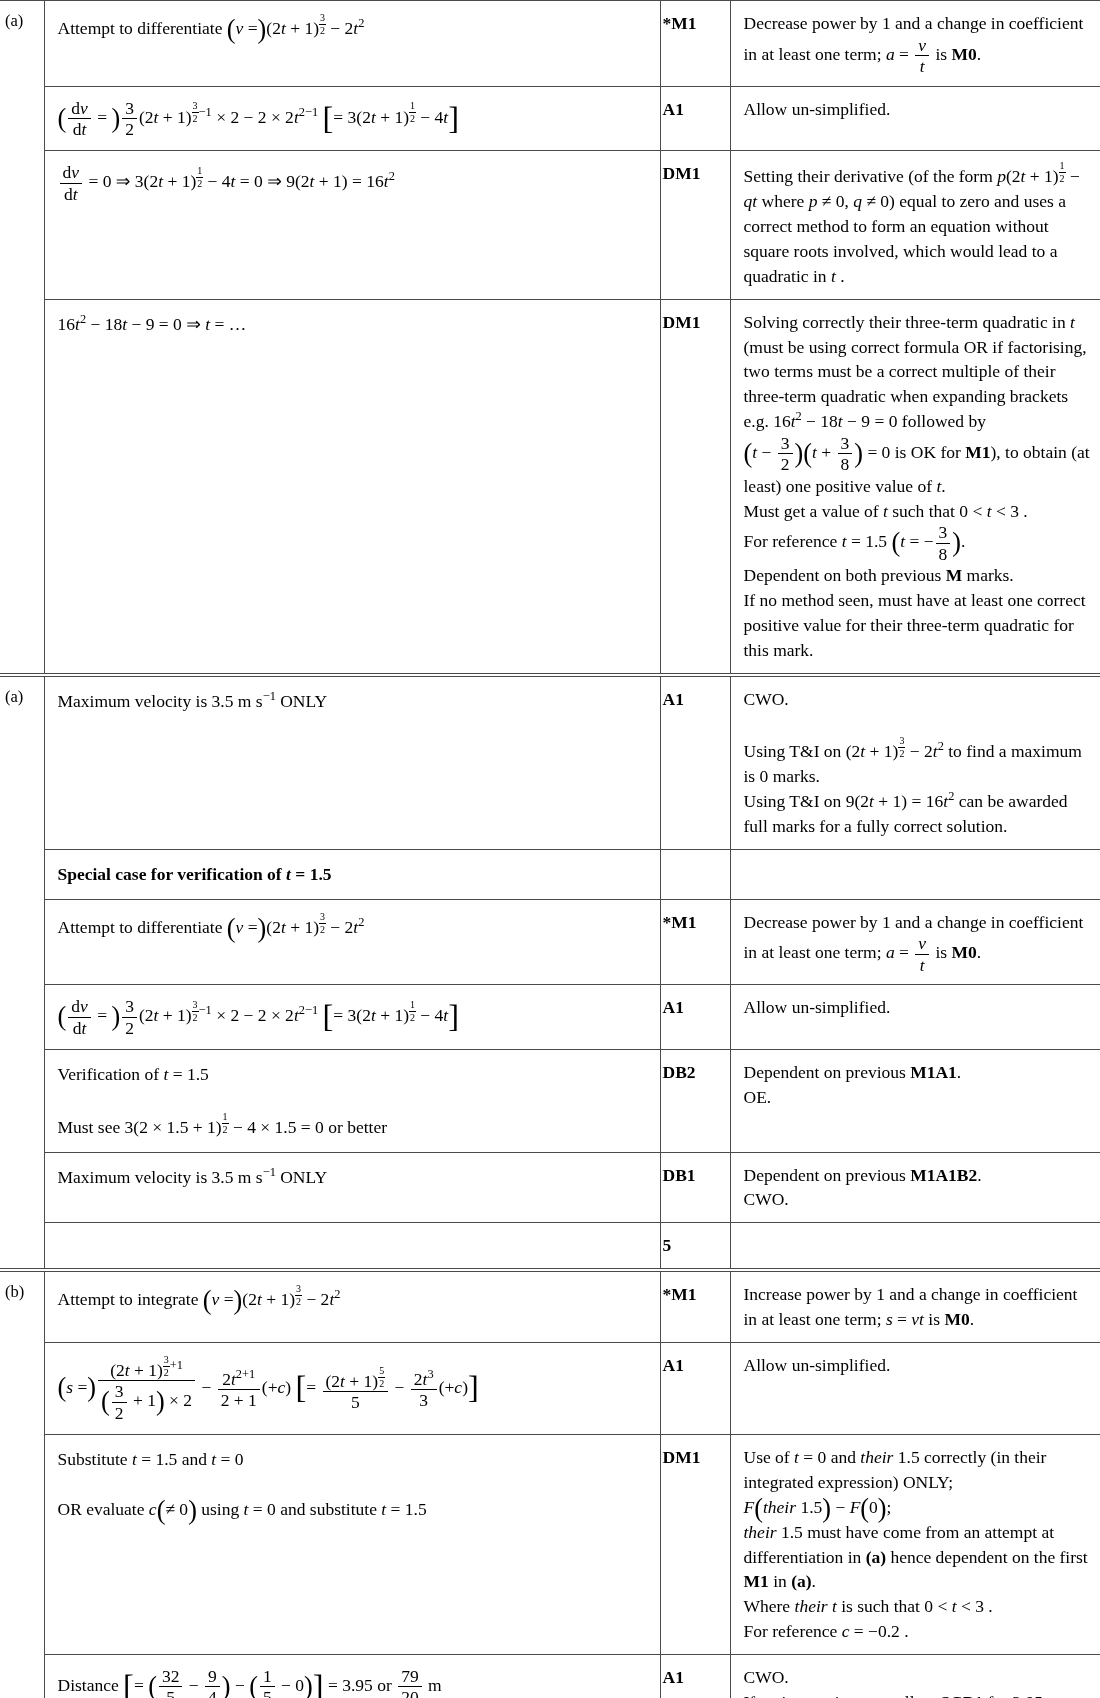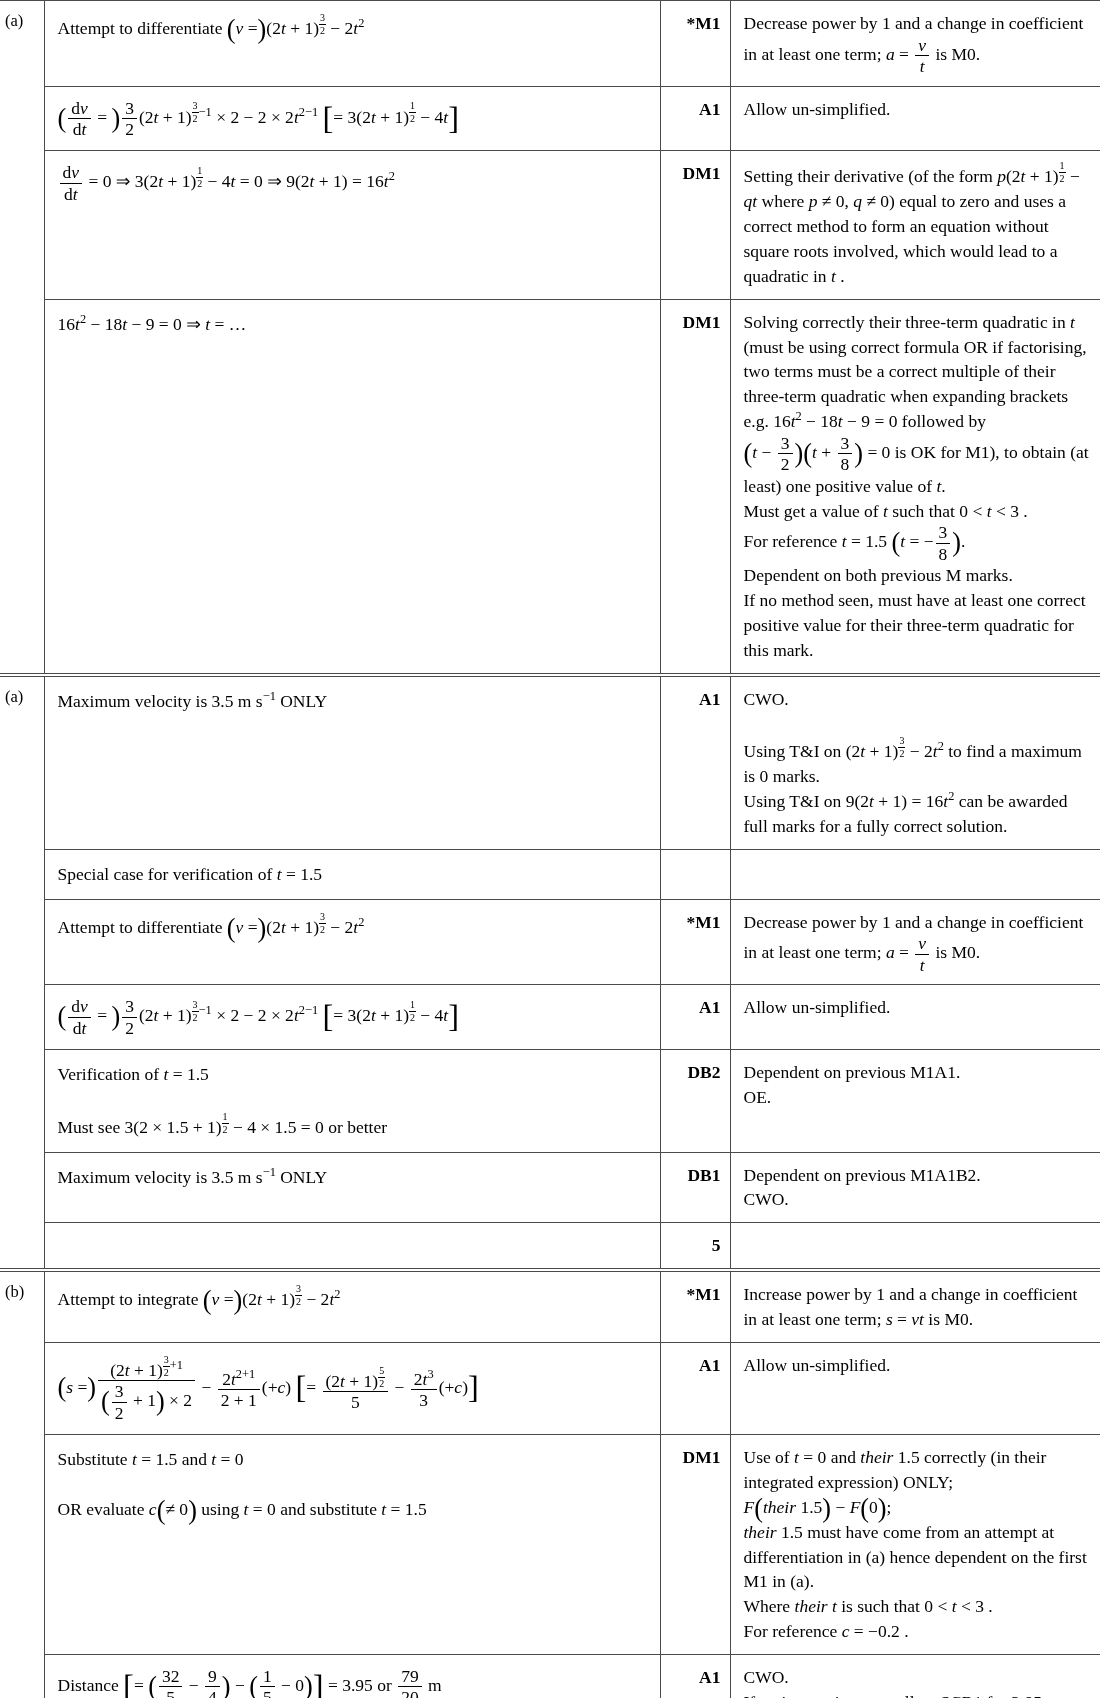--- a/index.html
+++ b/index.html
@@ -8,42 +8,42 @@
     font-family:"Liberation Serif", serif; color:#000;
   }
   table.ms { border-collapse:collapse; width:1100px; table-layout:fixed; }
   td {
     border:1px solid #4a4a4a; vertical-align:top;
     font-size:17.5px; line-height:1.42; padding:9px 10px;
     word-wrap:break-word;
   }
   td.col-label   { border-left:none; padding:8px 2px 8px 5px; font-size:16.5px; }
   td.col-working { padding:12px 10px 12px 13px; }
-  td.col-mark    { text-align:right; font-weight:bold; padding:10px 9px 10px 2px; white-space:nowrap; }
+  td.col-mark    { font-weight:bold; padding:10px 9px 10px 2px; white-space:nowrap; }
   td.col-guidance{ border-right:none; padding:10px 8px 10px 13px; }
   tr.section-start td { border-top:4px double #4a4a4a; }
 
   
   .mf { display:inline-block; vertical-align:middle; text-align:center; line-height:1.05; margin:0 2px; }
   .mf > .n { display:block; padding:0 3px 1px; }
   .mf > .d { display:block; border-top:1px solid #000; padding:1px 3px 0; }
 
   
   .sf { display:inline-block; vertical-align:middle; text-align:center; line-height:1; font-size:11px; }
   .sf > .n { display:block; border-bottom:1px solid #000; padding:0 1px 1px; }
   .sf > .d { display:block; padding:1px 1px 0; }
 
   sup { font-size:71%; line-height:1; vertical-align:super; }
   sup .sf { font-size:10px; }
 
   
   .bp { font-size:1.5em;  line-height:0; vertical-align:-0.14em; font-weight:400; }
   .bk { font-size:1.85em; line-height:0; vertical-align:-0.18em; font-weight:400; }
 
-  b { font-weight:normal;text-align:center; }
+  b { font-weight:bold;text-align:center; }
   i { font-style:italic; }
 </style>
 </head>
 <body>
 
 <div class="sheet">
   <table class="ms">
     <colgroup>
       <col style="width:44px">
       <col style="width:616px">

